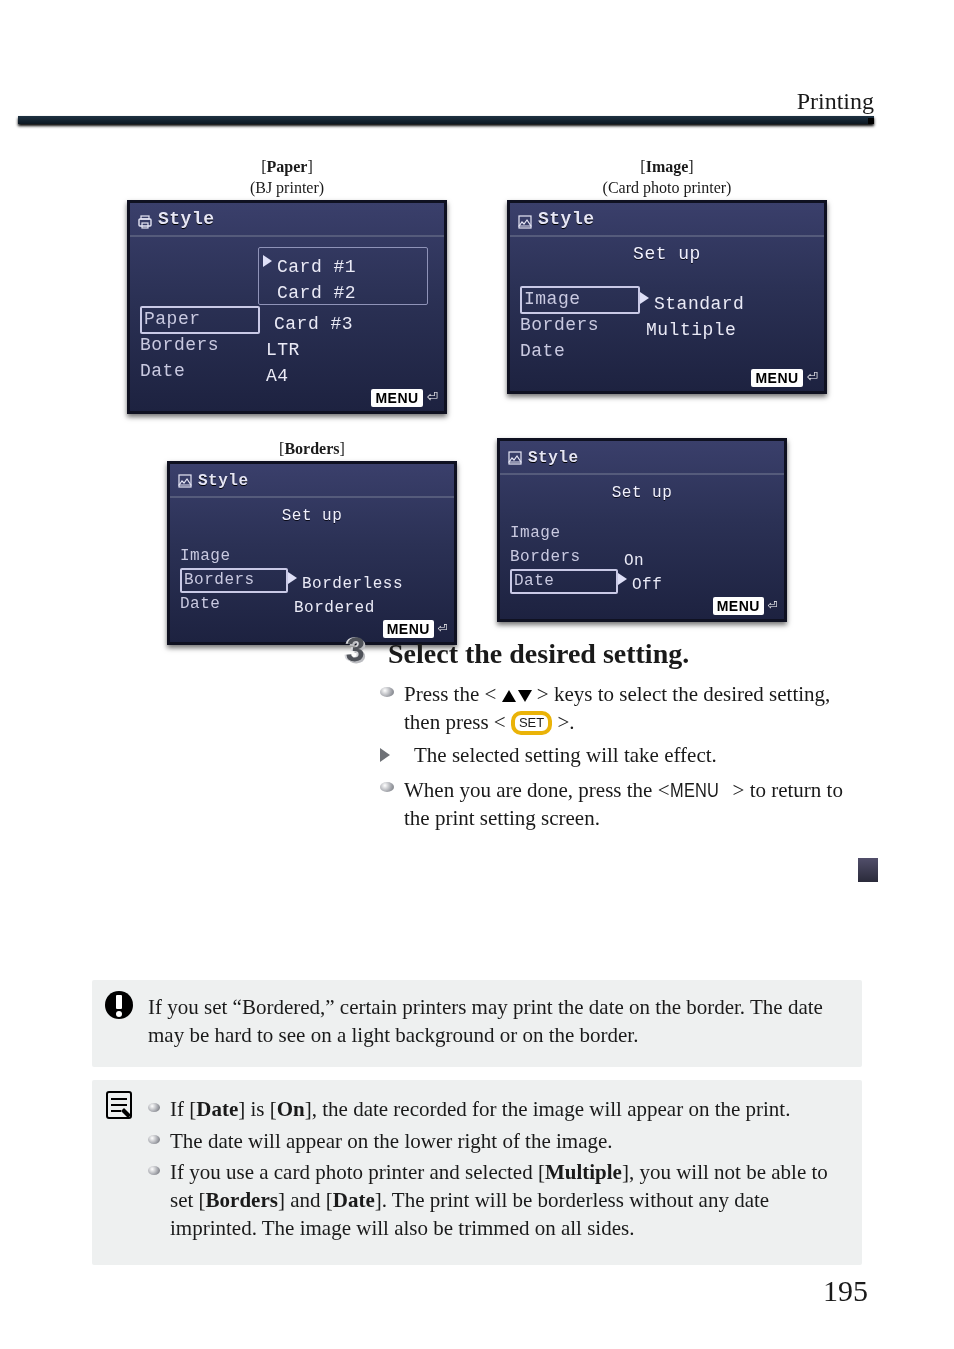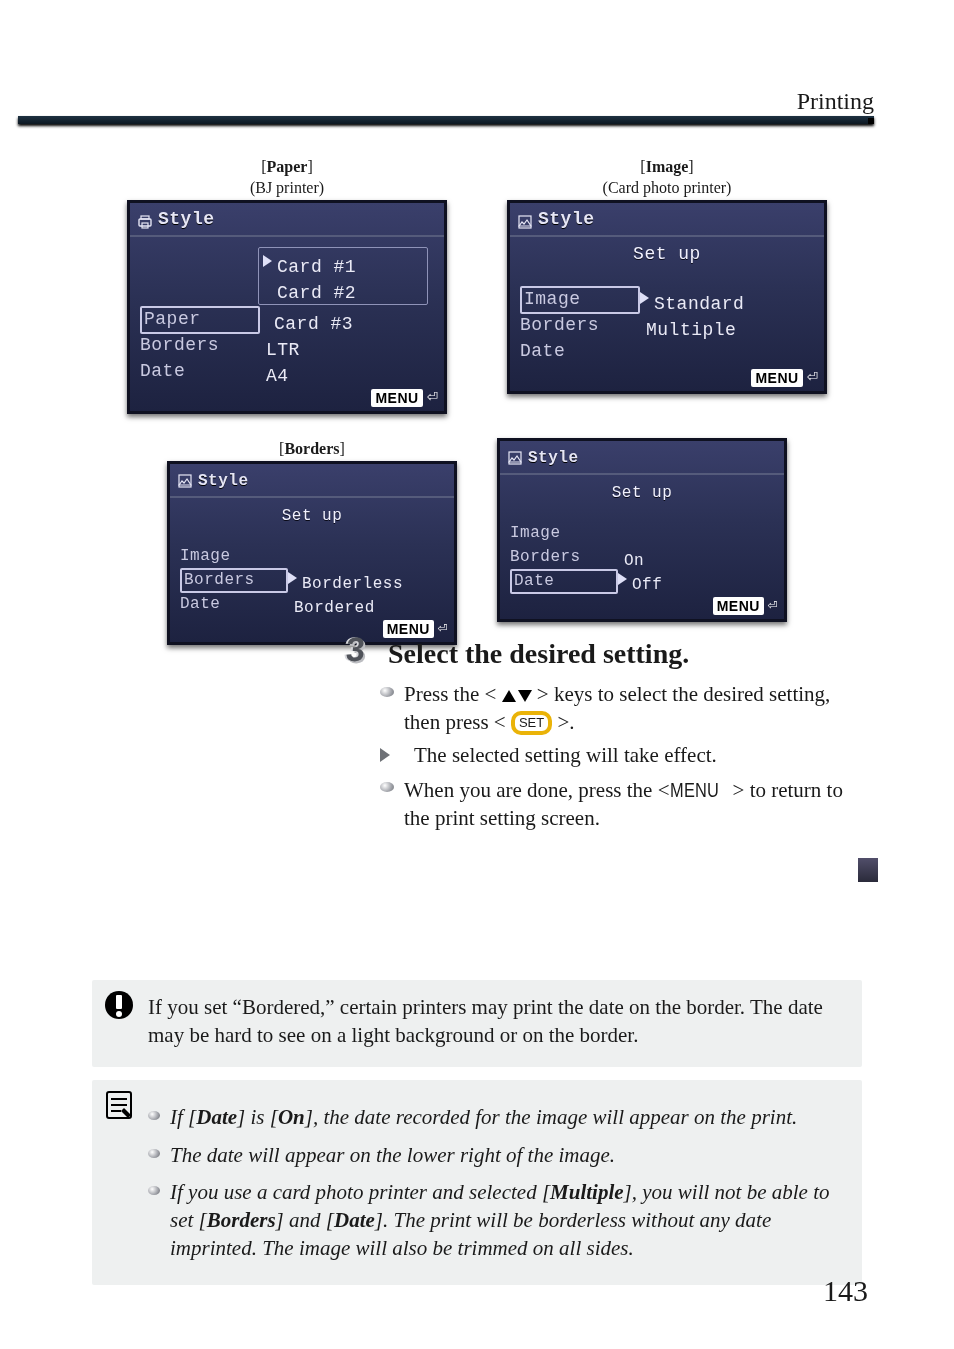--- a/index.html
+++ b/index.html
@@ -88,21 +88,21 @@
   .edge-tab{position:absolute;right:76px;top:858px;width:20px;height:24px;
     background:linear-gradient(#514e6a,#2a2a3a);}
 
   
   .note{position:absolute;left:92px;right:92px;background:var(--note-bg);
     border-radius:2px;padding:14px 18px 18px 56px;font-size:21px;}
   .note .icon{position:absolute;left:10px;top:8px;width:34px;height:34px;}
   .note1{top:980px;}
   .note2{top:1080px;}
   .note2 ul{list-style:none;margin:0;padding:0;}
-  .note2 li{display:flex;gap:10px;margin:10px 0 4px;font-style:italic;}
+  .note2 li{display:flex;gap:10px;margin:2px 0 4px;}
   .bull{flex:0 0 12px;margin-top:7px;width:9px;height:9px;border-radius:50%;
     background:radial-gradient(circle at 35% 35%,#fff,#a7a9af 55%,#64666c);}
 
   .pagenum{position:absolute;right:86px;bottom:38px;font-size:30px;}
 </style>
 </head>
 <body>
 
 <div class="page">
 
@@ -354,14 +354,14 @@
       </li>
       <li>
         <span class="bull"></span>
         <span>
           <span>If you use a card photo printer and selected [</span><b>Multiple</b><span>], you will not be able to set [</span><b>Borders</b><span>] and [</span><b>Date</b><span>]. The print will be borderless without any date imprinted. The image will also be trimmed on all sides.</span>
         </span>
       </li>
     </ul>
   </div>
 
-  <div class="pagenum">143</div>
+  <div class="pagenum">195</div>
 </div>
 
 </body></html>

